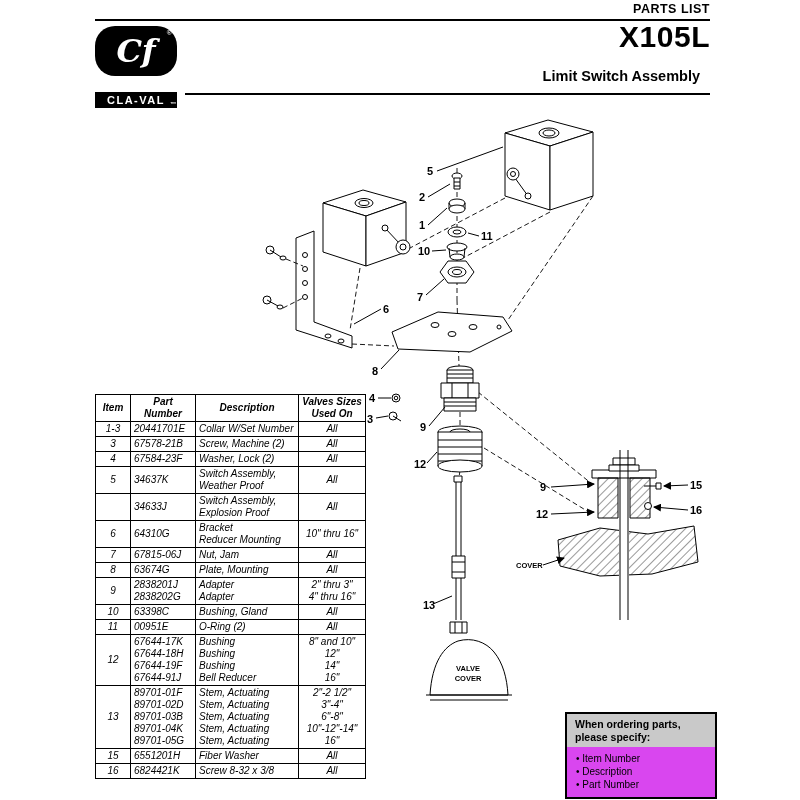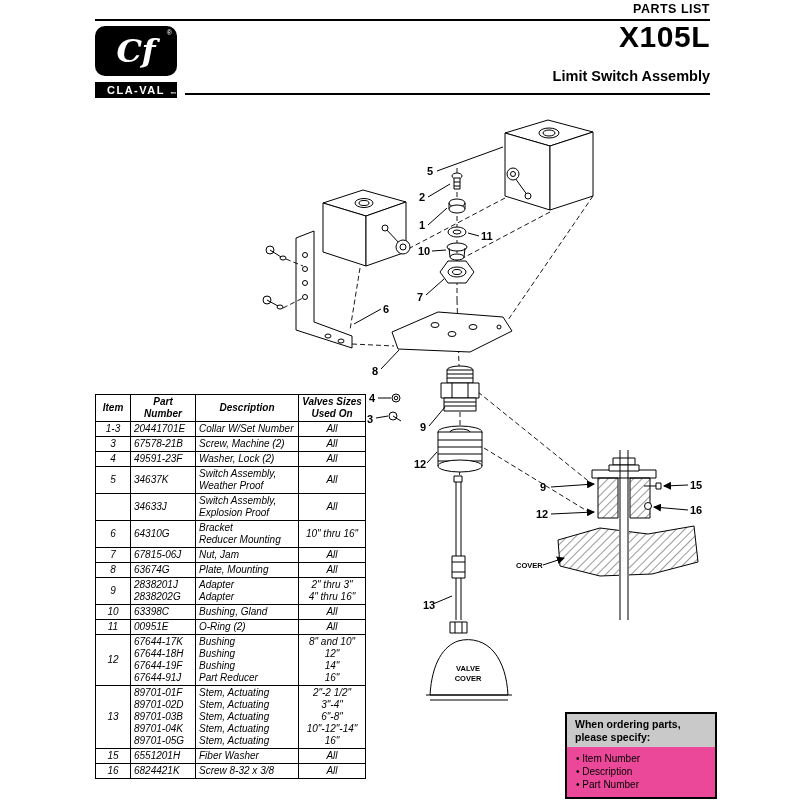--- a/index.html
+++ b/index.html
@@ -2,29 +2,29 @@
 <html><head>
 <meta charset="utf-8">
 <style>
   html,body{margin:0;padding:0;background:#fff;}
   .page{position:relative;width:800px;height:800px;background:#fff;overflow:hidden;
         font-family:"Liberation Sans",sans-serif;color:#000;}
   
   .parts-list-label{position:absolute;top:2px;right:90px;font-size:12.5px;font-weight:bold;letter-spacing:.5px;margin-left:30px;}
   .rule-top{position:absolute;top:19px;left:95px;width:615px;height:2px;background:#000;}
   .model-title{position:absolute;top:20px;right:90px;font-size:30px;font-weight:bold;letter-spacing:.5px;}
-  .subtitle{position:absolutey;position:absolute;top:68px;right:90px;font-size:14.5px;font-weight:bold;}
+  .subtitle{position:absolutey;position:absolute;top:68px;right:100px;font-size:14.5px;font-weight:bold;}
   .rule-sub{position:absolute;top:93px;left:185px;width:525px;height:2px;background:#000;}
   
   .logo{position:absolute;left:95px;top:26px;width:82px;}
-  .logo-box{position:relative;height:50px;background:#000;border-radius:10px;
+  .logo-box{position:relative;height:50px;background:#000;border-radius:20px;
             display:flex;align-items:center;justify-content:center;}
   .logo-monogram{color:#fff;font-family:"DejaVu Serif",serif;font-style:italic;font-weight:bold;font-size:32px;line-height:1;}
   .logo-reg{position:absolute;top:3px;right:5px;color:#fff;font-size:7px;}
-  .logo-bar{position:relative;margin-top:6px;height:16px;background:#000;color:#fff;
+  .logo-bar{position:relative;margin-top:16px;height:16px;background:#000;color:#fff;
             display:flex;align-items:center;justify-content:center;
             font-size:11px;font-weight:bold;letter-spacing:1.5px;}
   .logo-tm{position:absolute;bottom:1px;right:1px;color:#fff;font-size:6px;letter-spacing:0;}
   
   .diagram{position:absolute;left:0;top:0;width:800px;height:800px;}
   .diagram *{vector-effect:non-scaling-stroke;}
   .ln{stroke:#000;stroke-width:1;fill:none;}
   .fw{stroke:#000;stroke-width:1;fill:#fff;}
   .dash{stroke:#000;stroke-width:.9;fill:none;stroke-dasharray:5 3;}
   .callout{font:bold 11px "Liberation Sans",sans-serif;fill:#000;}
@@ -32,21 +32,21 @@
   
   .parts-table{position:absolute;left:95px;top:394px;border-collapse:collapse;background:#fff;
                font-size:10px;line-height:12px;font-style:italic;}
   .parts-table th,.parts-table td{border:1px solid #000;padding:1px 3px;vertical-align:middle;}
   .parts-table th{font-weight:bold;text-align:center;font-size:10px;}
   .col-item{width:28px;text-align:center;}
   .col-part{width:58px;text-align:left;white-space:nowrap;}
   .col-desc{width:96px;text-align:left;}
   .col-size{width:60px;text-align:center;margin-left:34px;}
   
-  .order-box{position:absolute;left:565px;top:712px;width:148px;border:2px solid #000;background:#ec4899;}
+  .order-box{position:absolute;left:565px;top:712px;width:148px;border:2px solid #000;background:#d946ef;}
   .order-title{background:#c9c9c9;padding:4px 8px 3px;font-size:10.5px;font-weight:bold;line-height:13px;}
   .order-list{margin:0;padding:5px 9px 6px;list-style:none;font-size:10px;line-height:13px;}
   .order-list li::before{content:"\2022  ";}
 </style>
 </head>
 <body>
 
 <div class="page">
 
   <svg class="diagram" viewBox="0 0 800 800" aria-hidden="true">
@@ -308,21 +308,21 @@
           </td>
           <td class="col-size">
             <div>All</div>
           </td>
         </tr>
         <tr>
           <td class="col-item">
             <div>4</div>
           </td>
           <td class="col-part">
-            <div>49591-23F</div>
+            <div>67584-23F</div>
           </td>
           <td class="col-desc">
             <div>Washer, Lock (2)</div>
           </td>
           <td class="col-size">
             <div>All</div>
           </td>
         </tr>
         <tr>
           <td class="col-item">
@@ -449,21 +449,21 @@
           <td class="col-part">
             <div>67644-17K</div>
             <div>67644-18H</div>
             <div>67644-19F</div>
             <div>67644-91J</div>
           </td>
           <td class="col-desc">
             <div>Bushing</div>
             <div>Bushing</div>
             <div>Bushing</div>
-            <div>Part Reducer</div>
+            <div>Bell Reducer</div>
           </td>
           <td class="col-size">
             <div>8" and 10"</div>
             <div>12"</div>
             <div>14"</div>
             <div>16"</div>
           </td>
         </tr>
         <tr>
           <td class="col-item">

